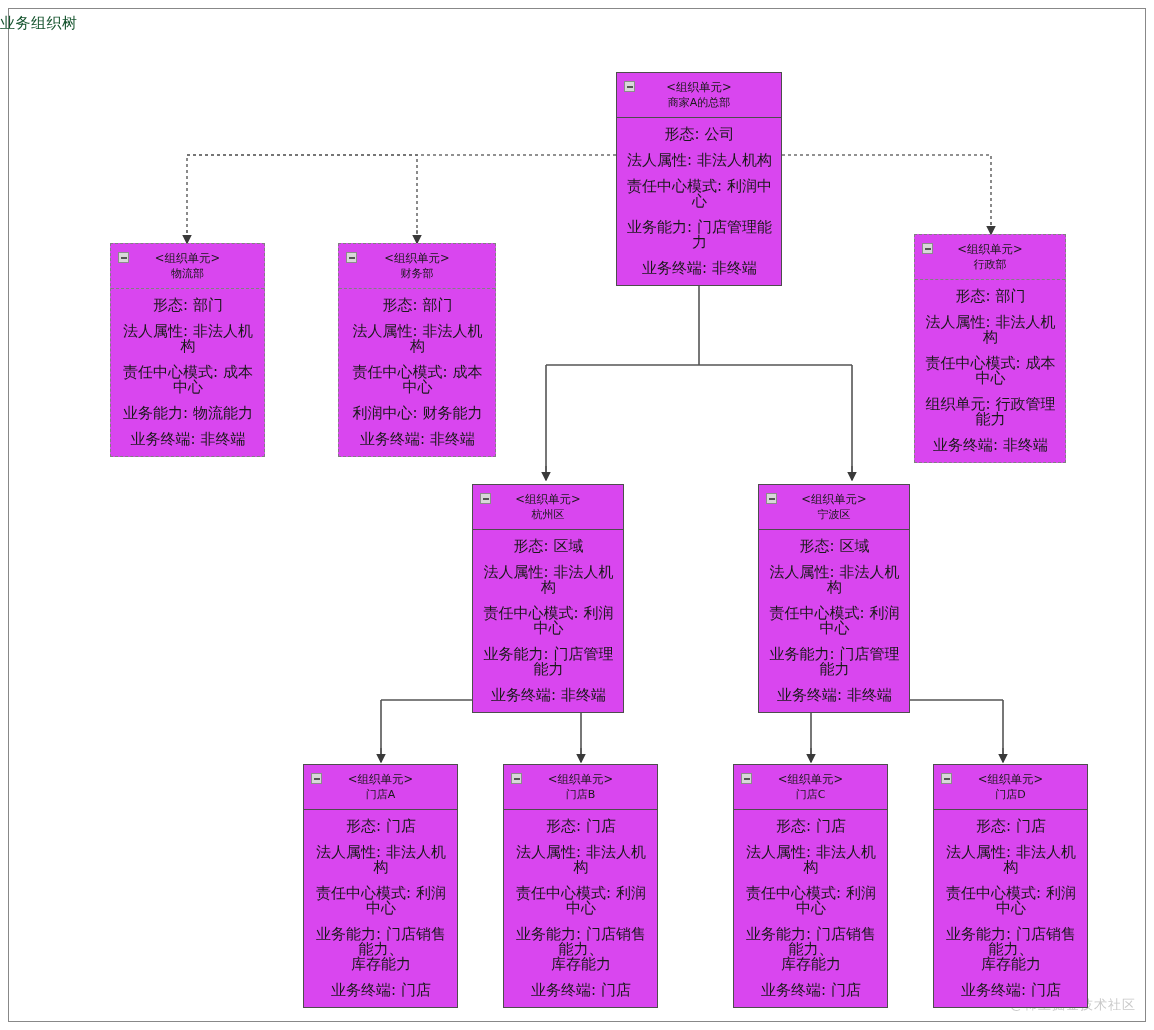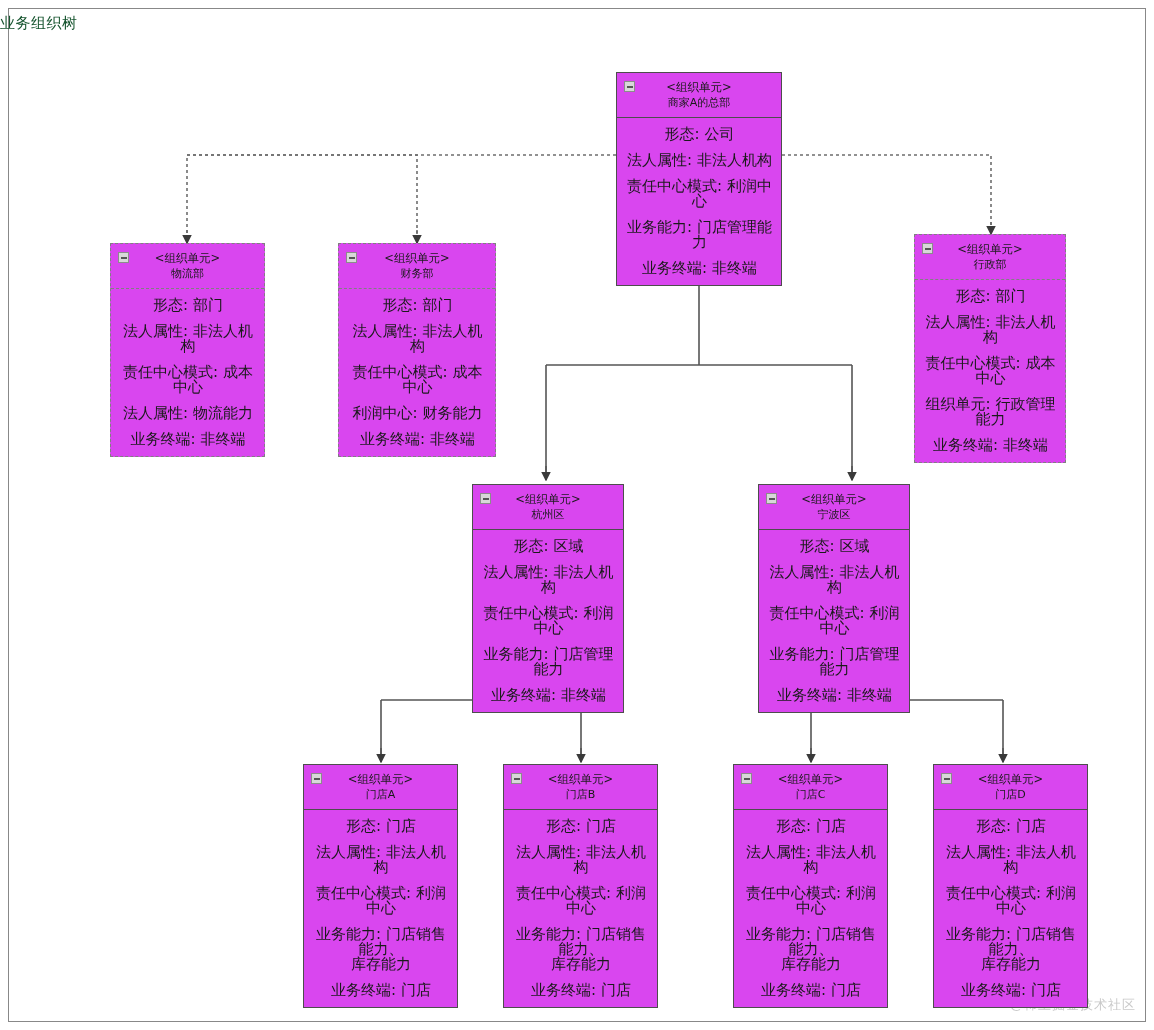--- a/index.html
+++ b/index.html
@@ -174,21 +174,21 @@
   <div class="node dashed" style="left:110px; top:243px; width:155px;">
     <div class="node-header">
       <span class="collapse-icon"></span>
       <span class="stereotype">&lt;组织单元&gt;</span>
       <span class="node-title">物流部</span>
     </div>
     <div class="node-body">
       <div class="attr">形态: 部门</div>
       <div class="attr">法人属性: 非法人机构</div>
       <div class="attr">责任中心模式: 成本中心</div>
-      <div class="attr">法人属性: 物流能力</div>
+      <div class="attr">业务能力: 物流能力</div>
       <div class="attr">业务终端: 非终端</div>
     </div>
   </div>
 
   <div class="node dashed" style="left:338px; top:243px; width:158px;">
     <div class="node-header">
       <span class="collapse-icon"></span>
       <span class="stereotype">&lt;组织单元&gt;</span>
       <span class="node-title">财务部</span>
     </div>

